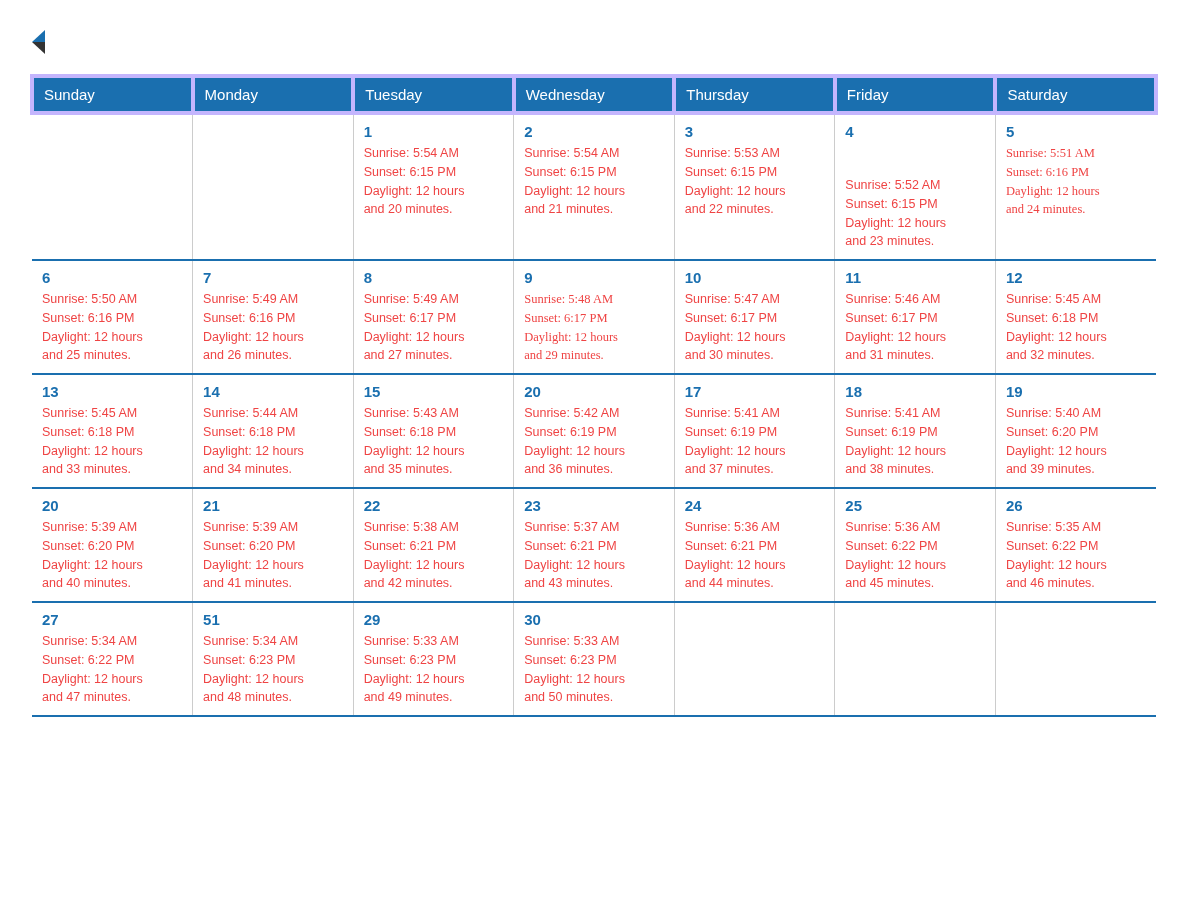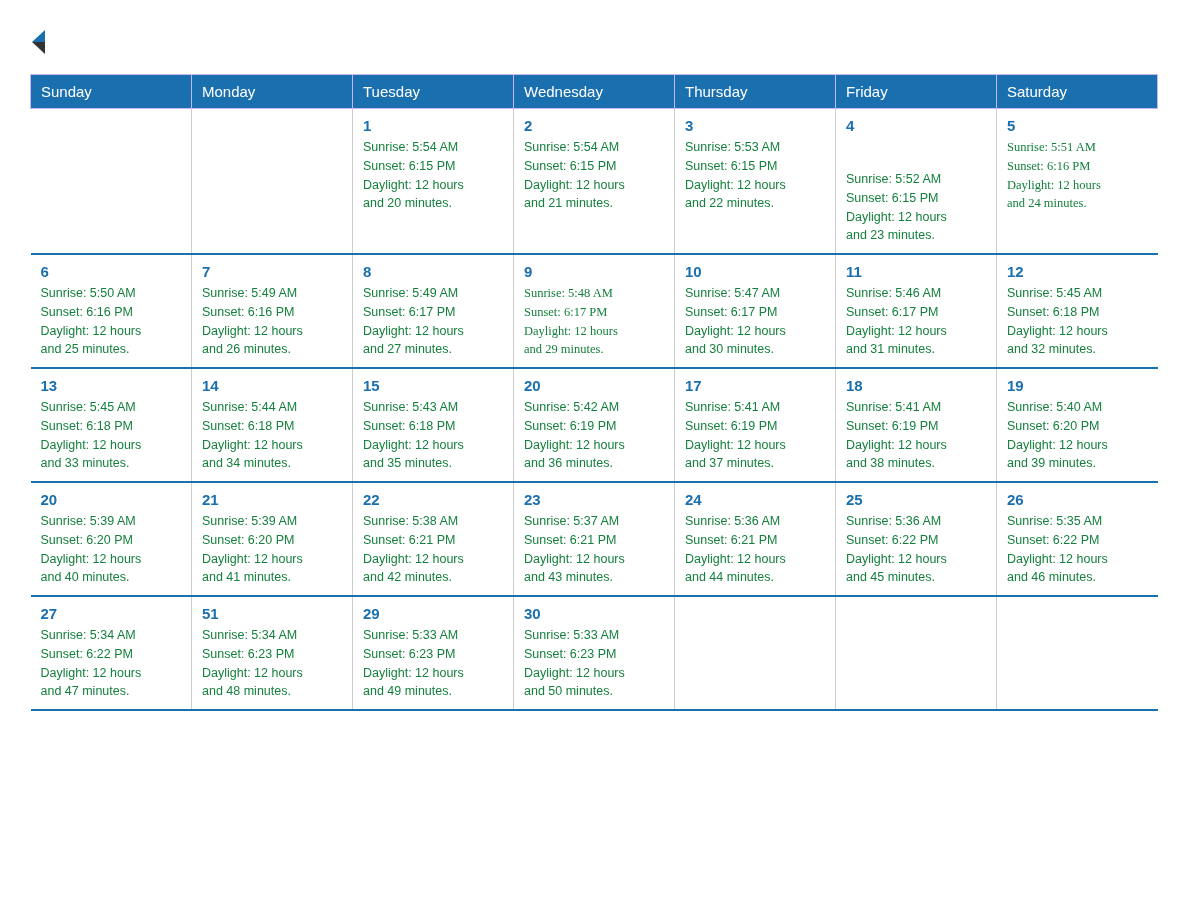--- a/index.html
+++ b/index.html
@@ -51,21 +51,21 @@
     }
     thead tr {
       background-color: #1a6faf;
     }
     thead th {
       color: #fff;
       font-size: 15px;
       font-weight: normal;
       padding: 8px 10px;
       text-align: left;
-      border: 1px solid #c4b5fd;
+      border: 4px solid #c4b5fd;
     }
     tbody tr {
       border-bottom: 2px solid #1a6faf;
     }
     tbody td {
       vertical-align: top;
       padding: 8px 10px;
       font-size: 13px;
       color: #222;
       border-right: 1px solid #ccc;
@@ -77,21 +77,21 @@
     }
     .day-number {
       font-size: 15px;
       font-weight: bold;
       color: #1a6faf;
       display: block;
       margin-bottom: 4px;
     }
     .day-info {
       font-size: 12.5px;
-      color: #15803d;
+      color: #ef4444;
       line-height: 1.5;
     }
     .empty-cell {
       background: #fff;
     }
   </style>
 </head>
 <body>
 
 <div class="header">

